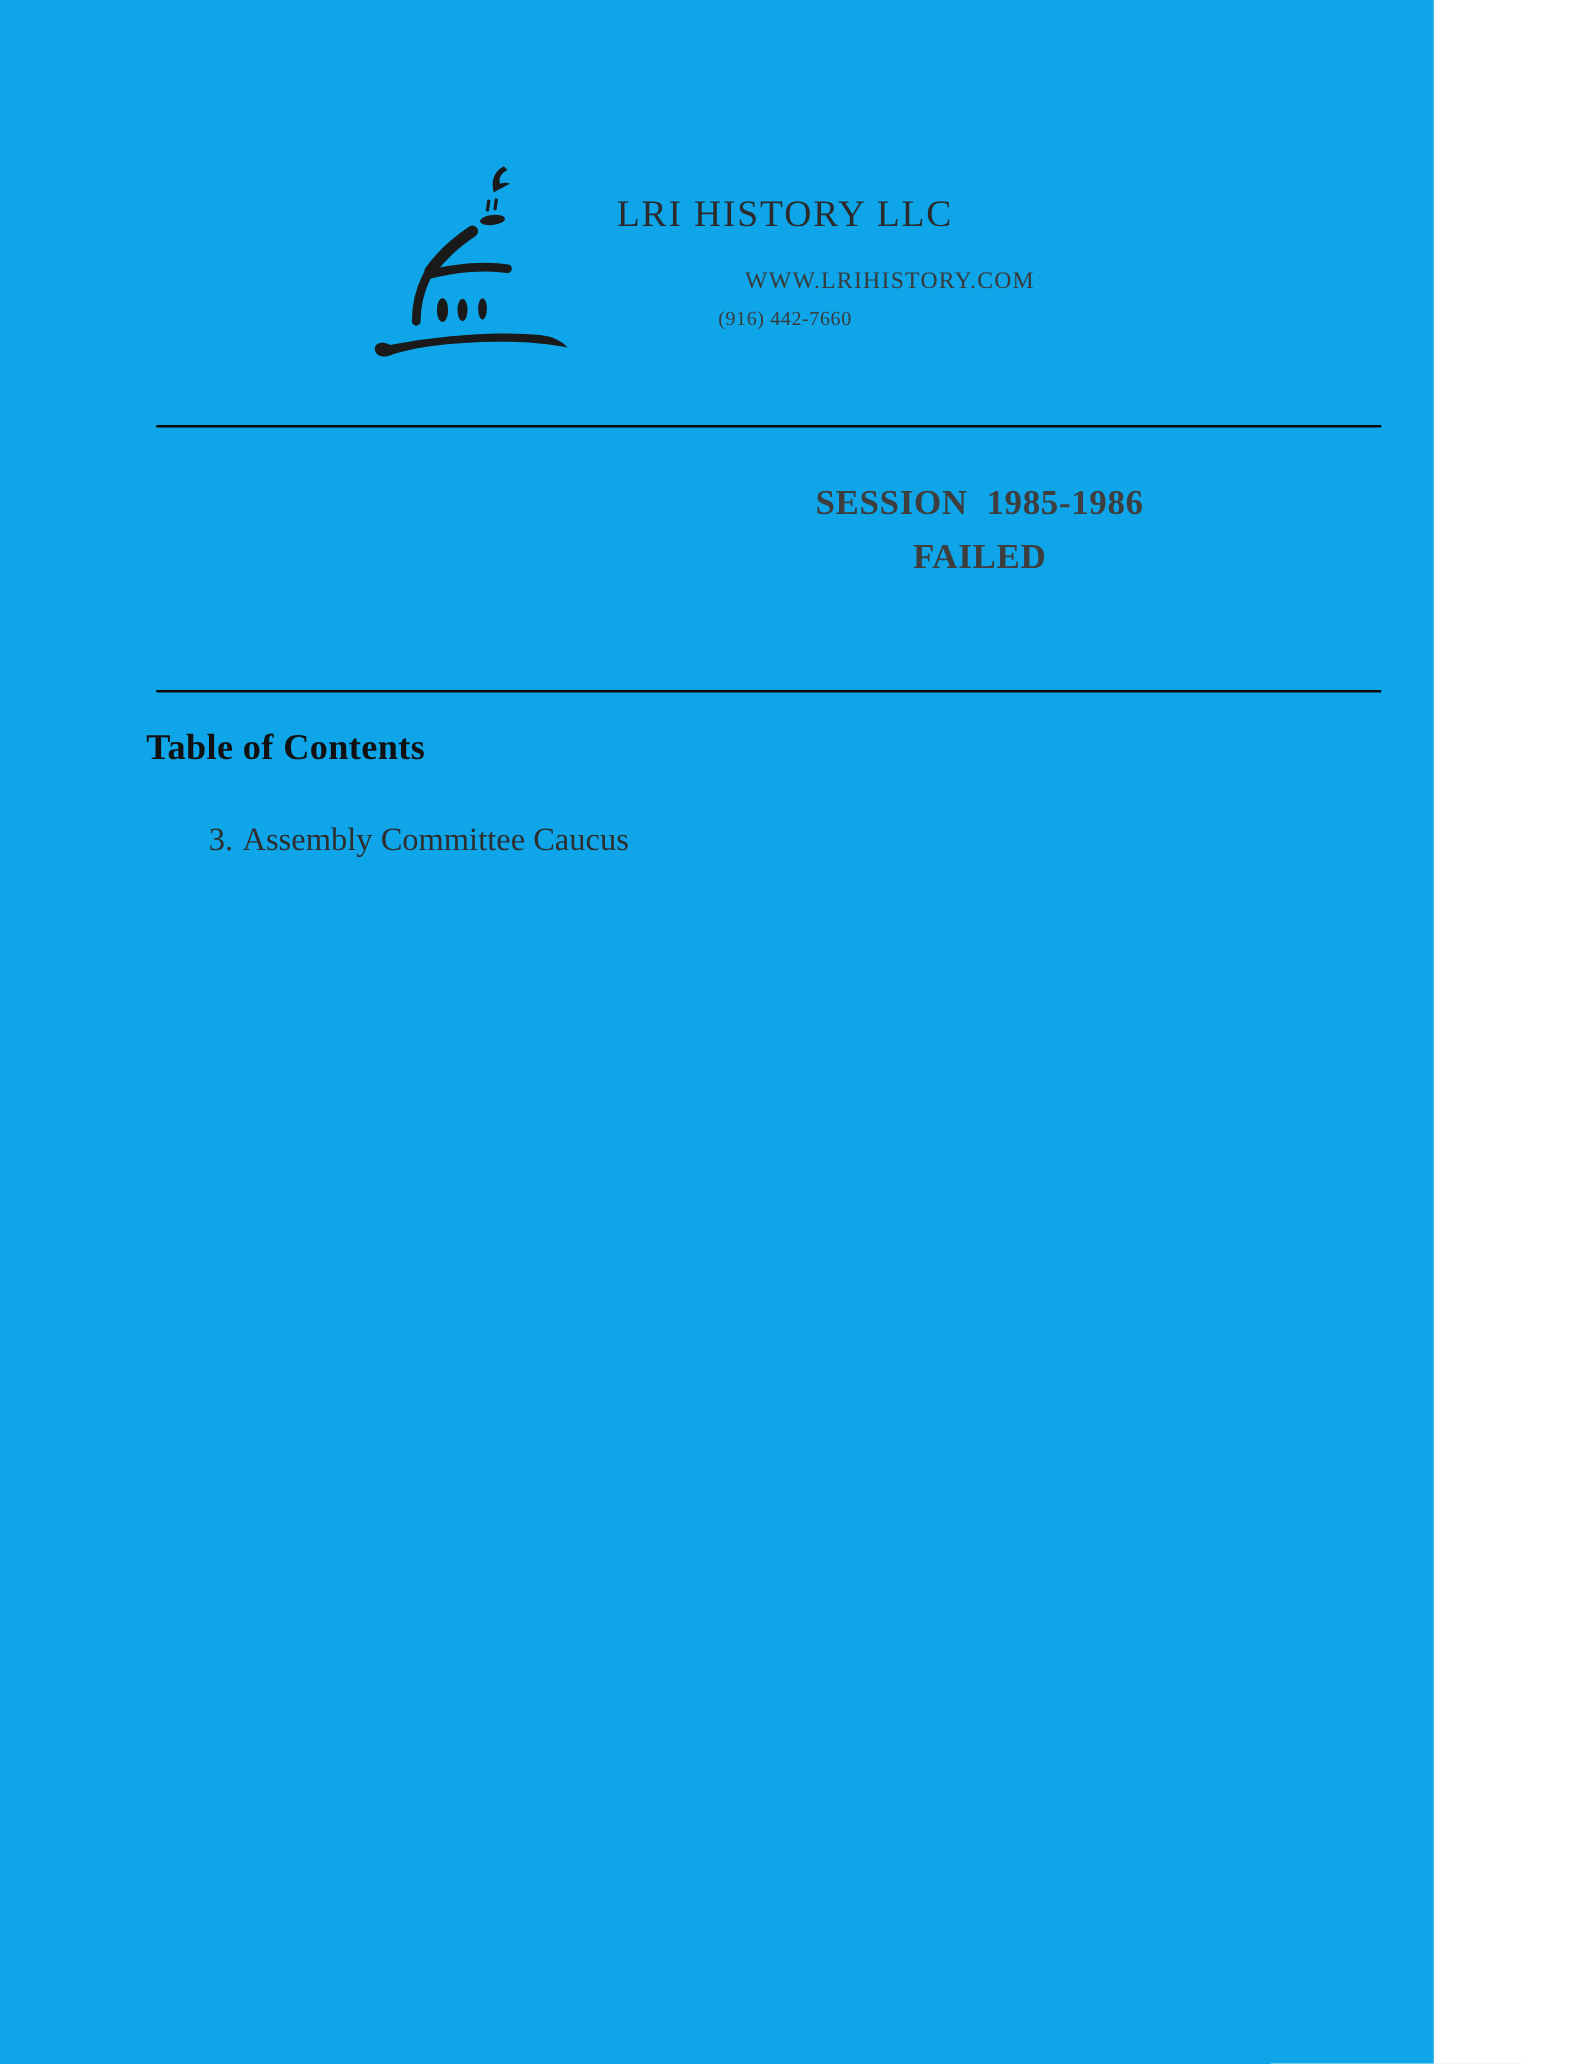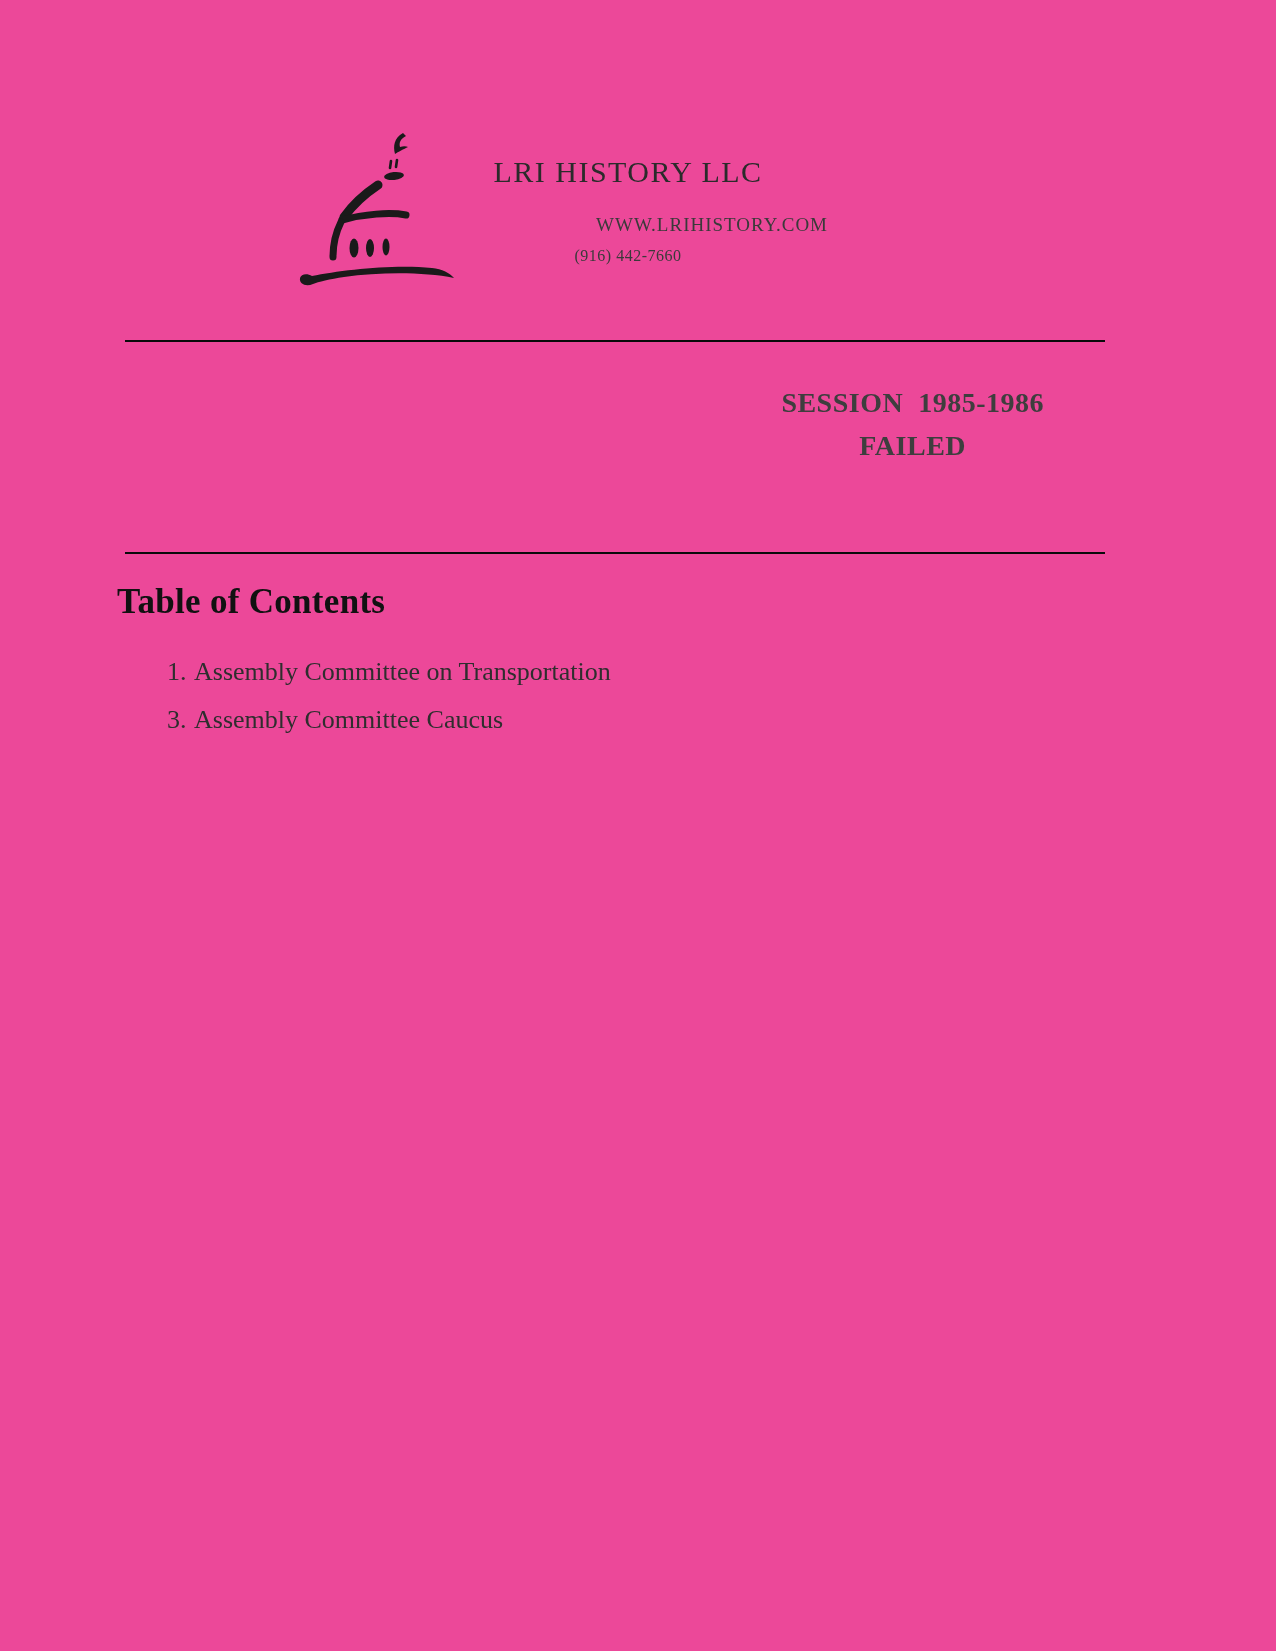--- a/index.html
+++ b/index.html
@@ -2,23 +2,23 @@
 <html><head>
 <meta charset="utf-8">
 <style>
   html, body {
     margin: 0;
     padding: 0;
     background: #ffffff;
   }
   .page {
     position: relative;
-    width: 1276px;
+    width: 1147px;
     height: 1651px;
-    background: #ec4899;
+    background: #0ea5e9;
     overflow: hidden;
     font-family: "Liberation Serif", "DejaVu Serif", serif;
   }
 
   
   .logo {
     position: absolute;
     left: 296px;
     top: 126px;
     width: 160px;
@@ -85,21 +85,21 @@
     color: #3e3e3e;
     letter-spacing: 0.5px;
   }
   .session-line { white-space: pre; }
 
   
   .toc-heading {
     position: absolute;
     left: 117px;
     top: 582px;
-    font-size: 35px;
+    font-size: 29px;
     font-weight: bold;
     color: #111111;
     letter-spacing: 0.3px;
   }
   .toc-list {
     position: absolute;
     left: 167px;
     top: 648px;
     font-size: 26px;
     color: #2e2e2e;
@@ -156,20 +156,17 @@
 
   <div class="session-block">
     <div class="session-line">SESSION  1985-1986</div>
     <div class="session-line">FAILED</div>
   </div>
 
   <div class="toc-heading">Table of Contents</div>
 
   <div class="toc-list">
     <div class="toc-item">
-      <span class="toc-num">1.</span><span class="toc-label">Assembly Committee on Transportation</span>
-    </div>
-    <div class="toc-item">
       <span class="toc-num">3.</span><span class="toc-label">Assembly Committee Caucus</span>
     </div>
   </div>
 
 </div>
 
 </body></html>

